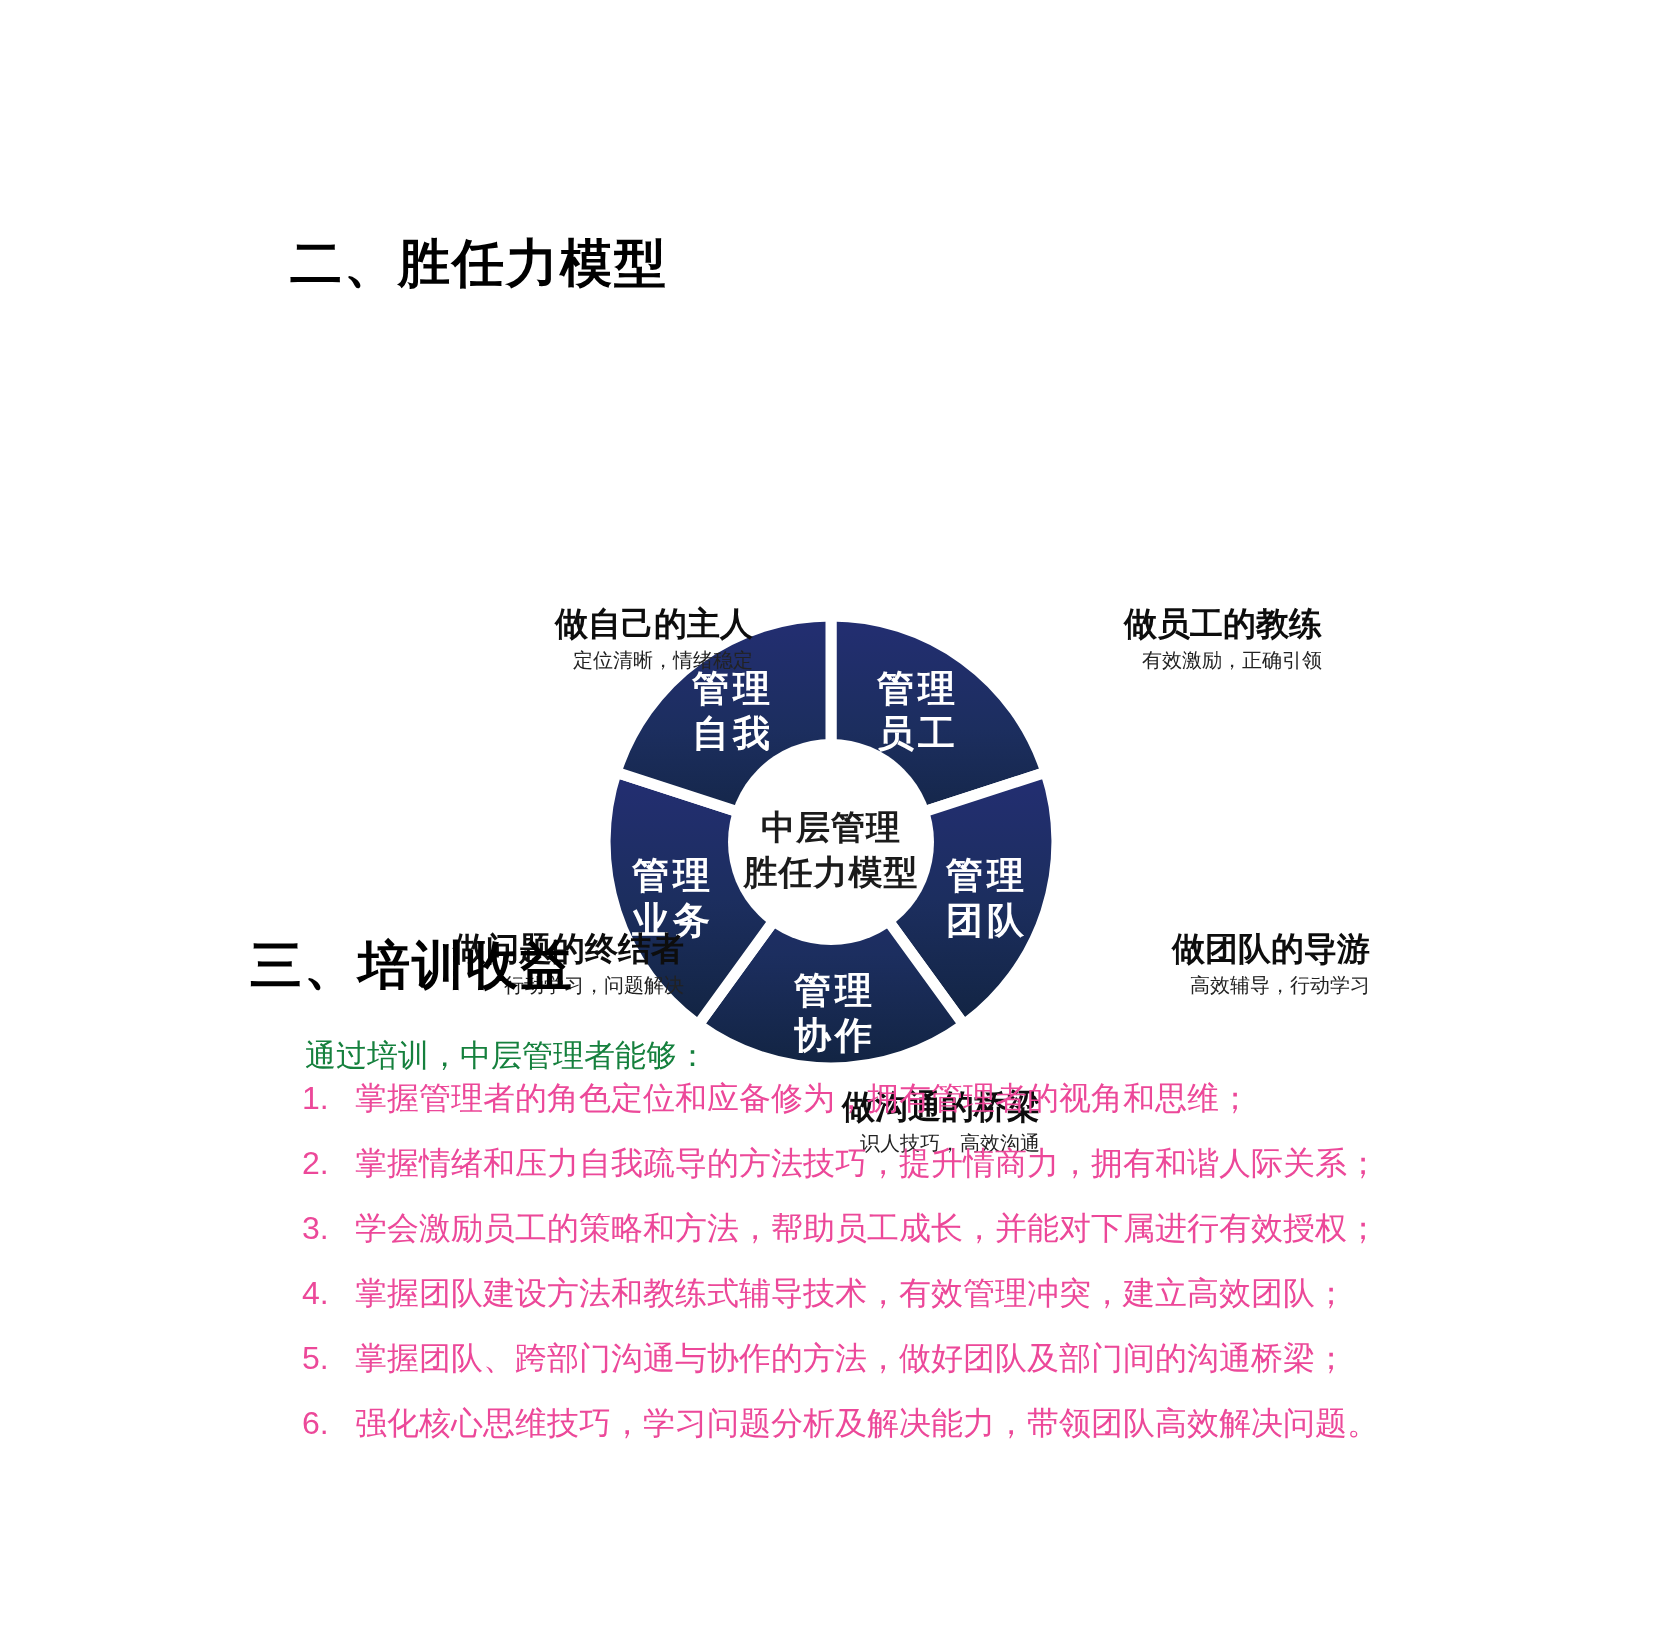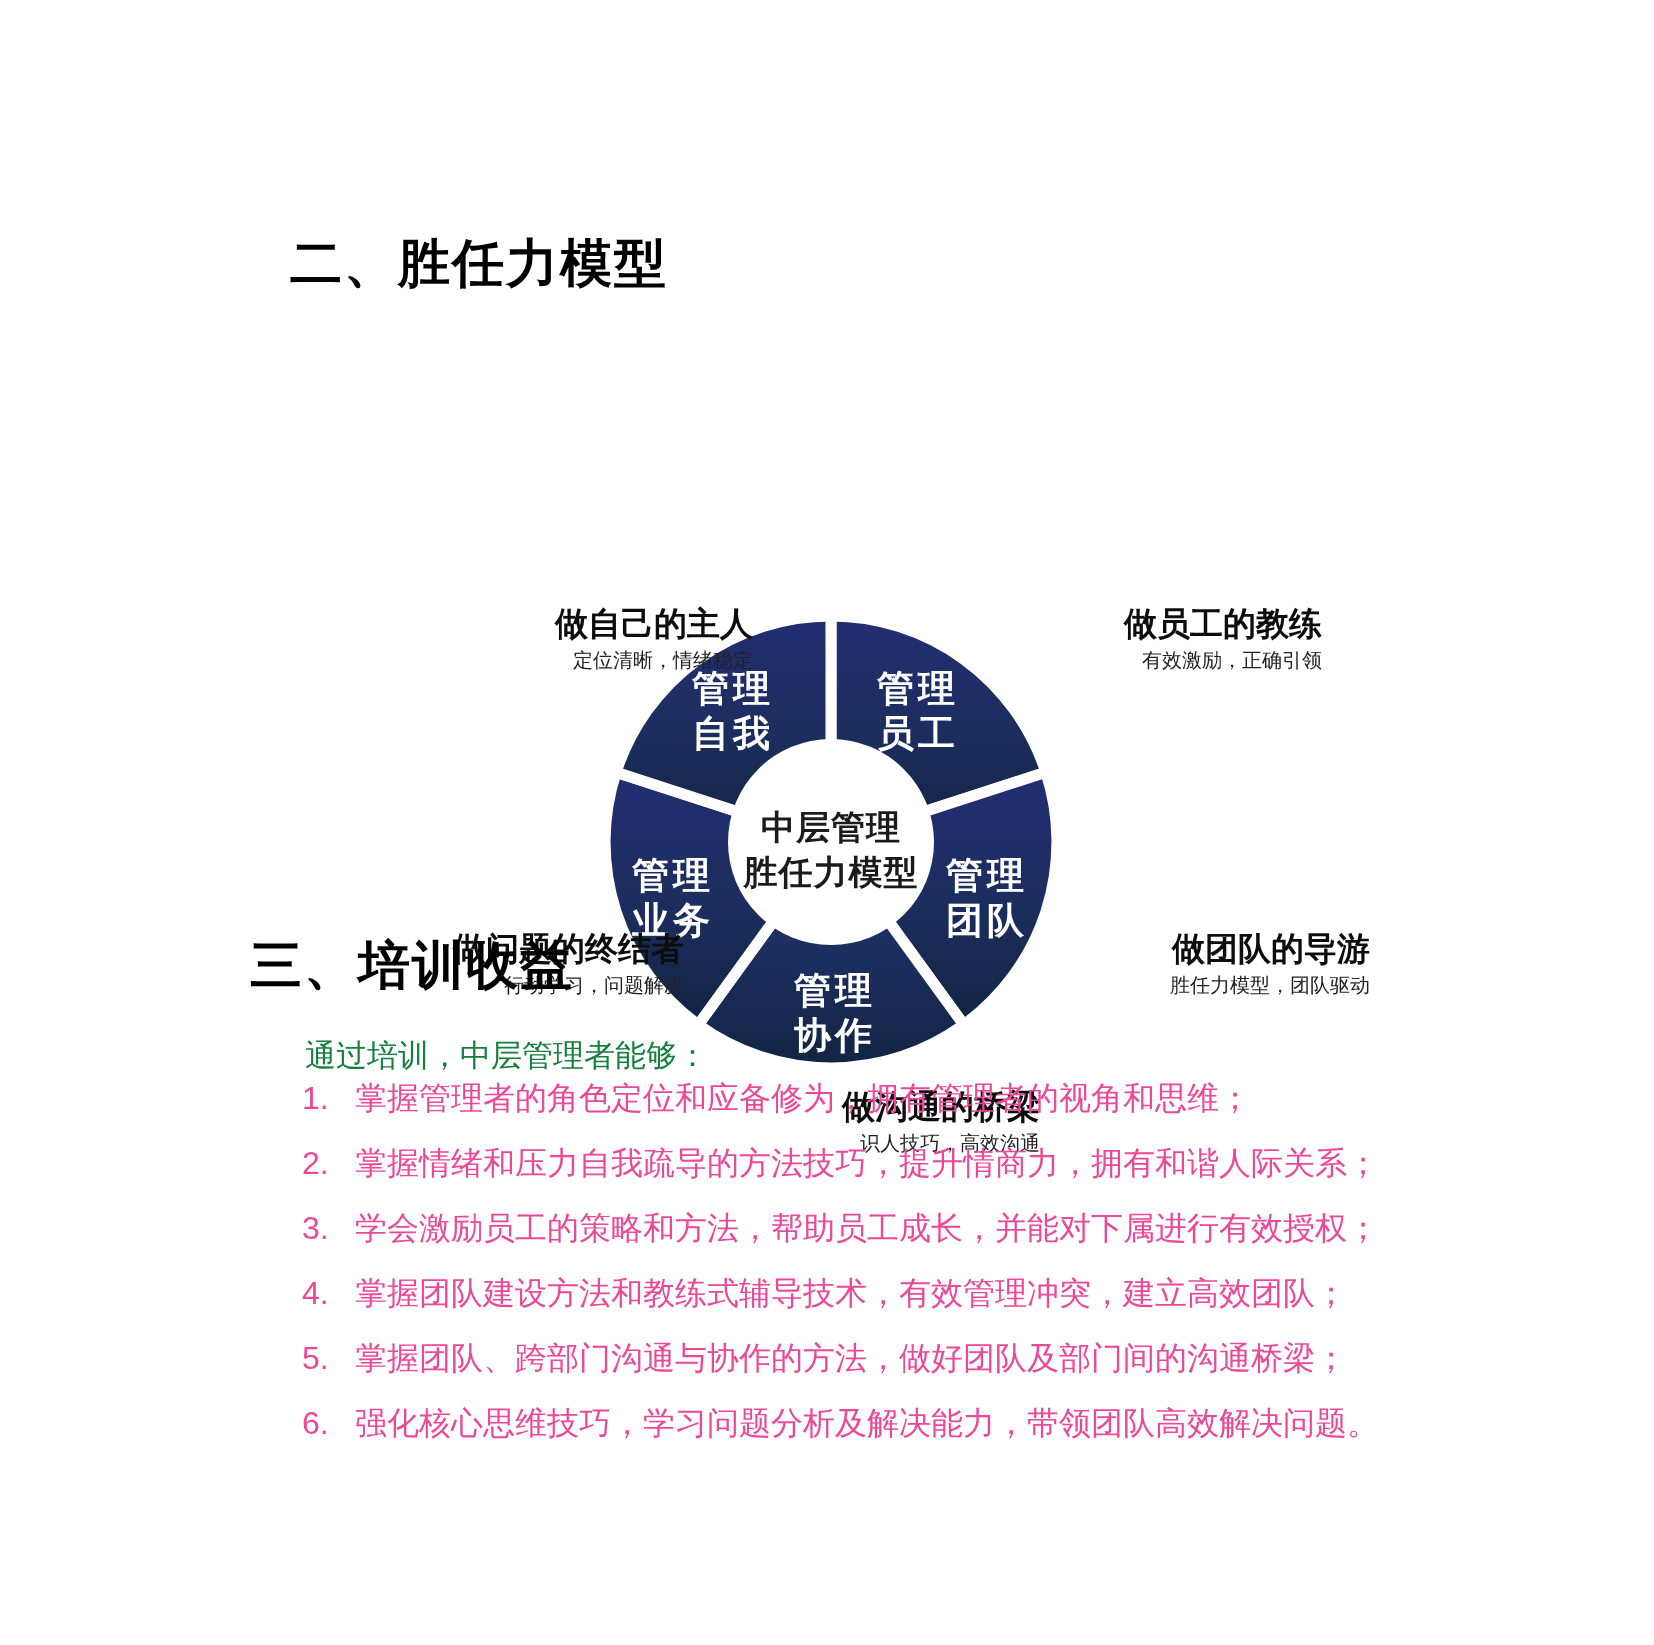--- a/index.html
+++ b/index.html
@@ -104,21 +104,21 @@
     <div class="s">有效激励，正确引领</div>
   </div>
 
   <div id="callout-l" class="callout">
     <div class="t">做问题的终结者</div>
     <div class="s">行动学习，问题解决</div>
   </div>
 
   <div id="callout-r" class="callout">
     <div class="t">做团队的导游</div>
-    <div class="s">胜任力模型，团队驱动</div>
+    <div class="s">高效辅导，行动学习</div>
   </div>
 
   <div id="callout-b" class="callout">
     <div class="t">做沟通的桥梁</div>
     <div class="s">识人技巧，高效沟通</div>
   </div>
 
 </div>
 
 <h1 id="heading-3" class="section-heading">三、培训收益</h1>

